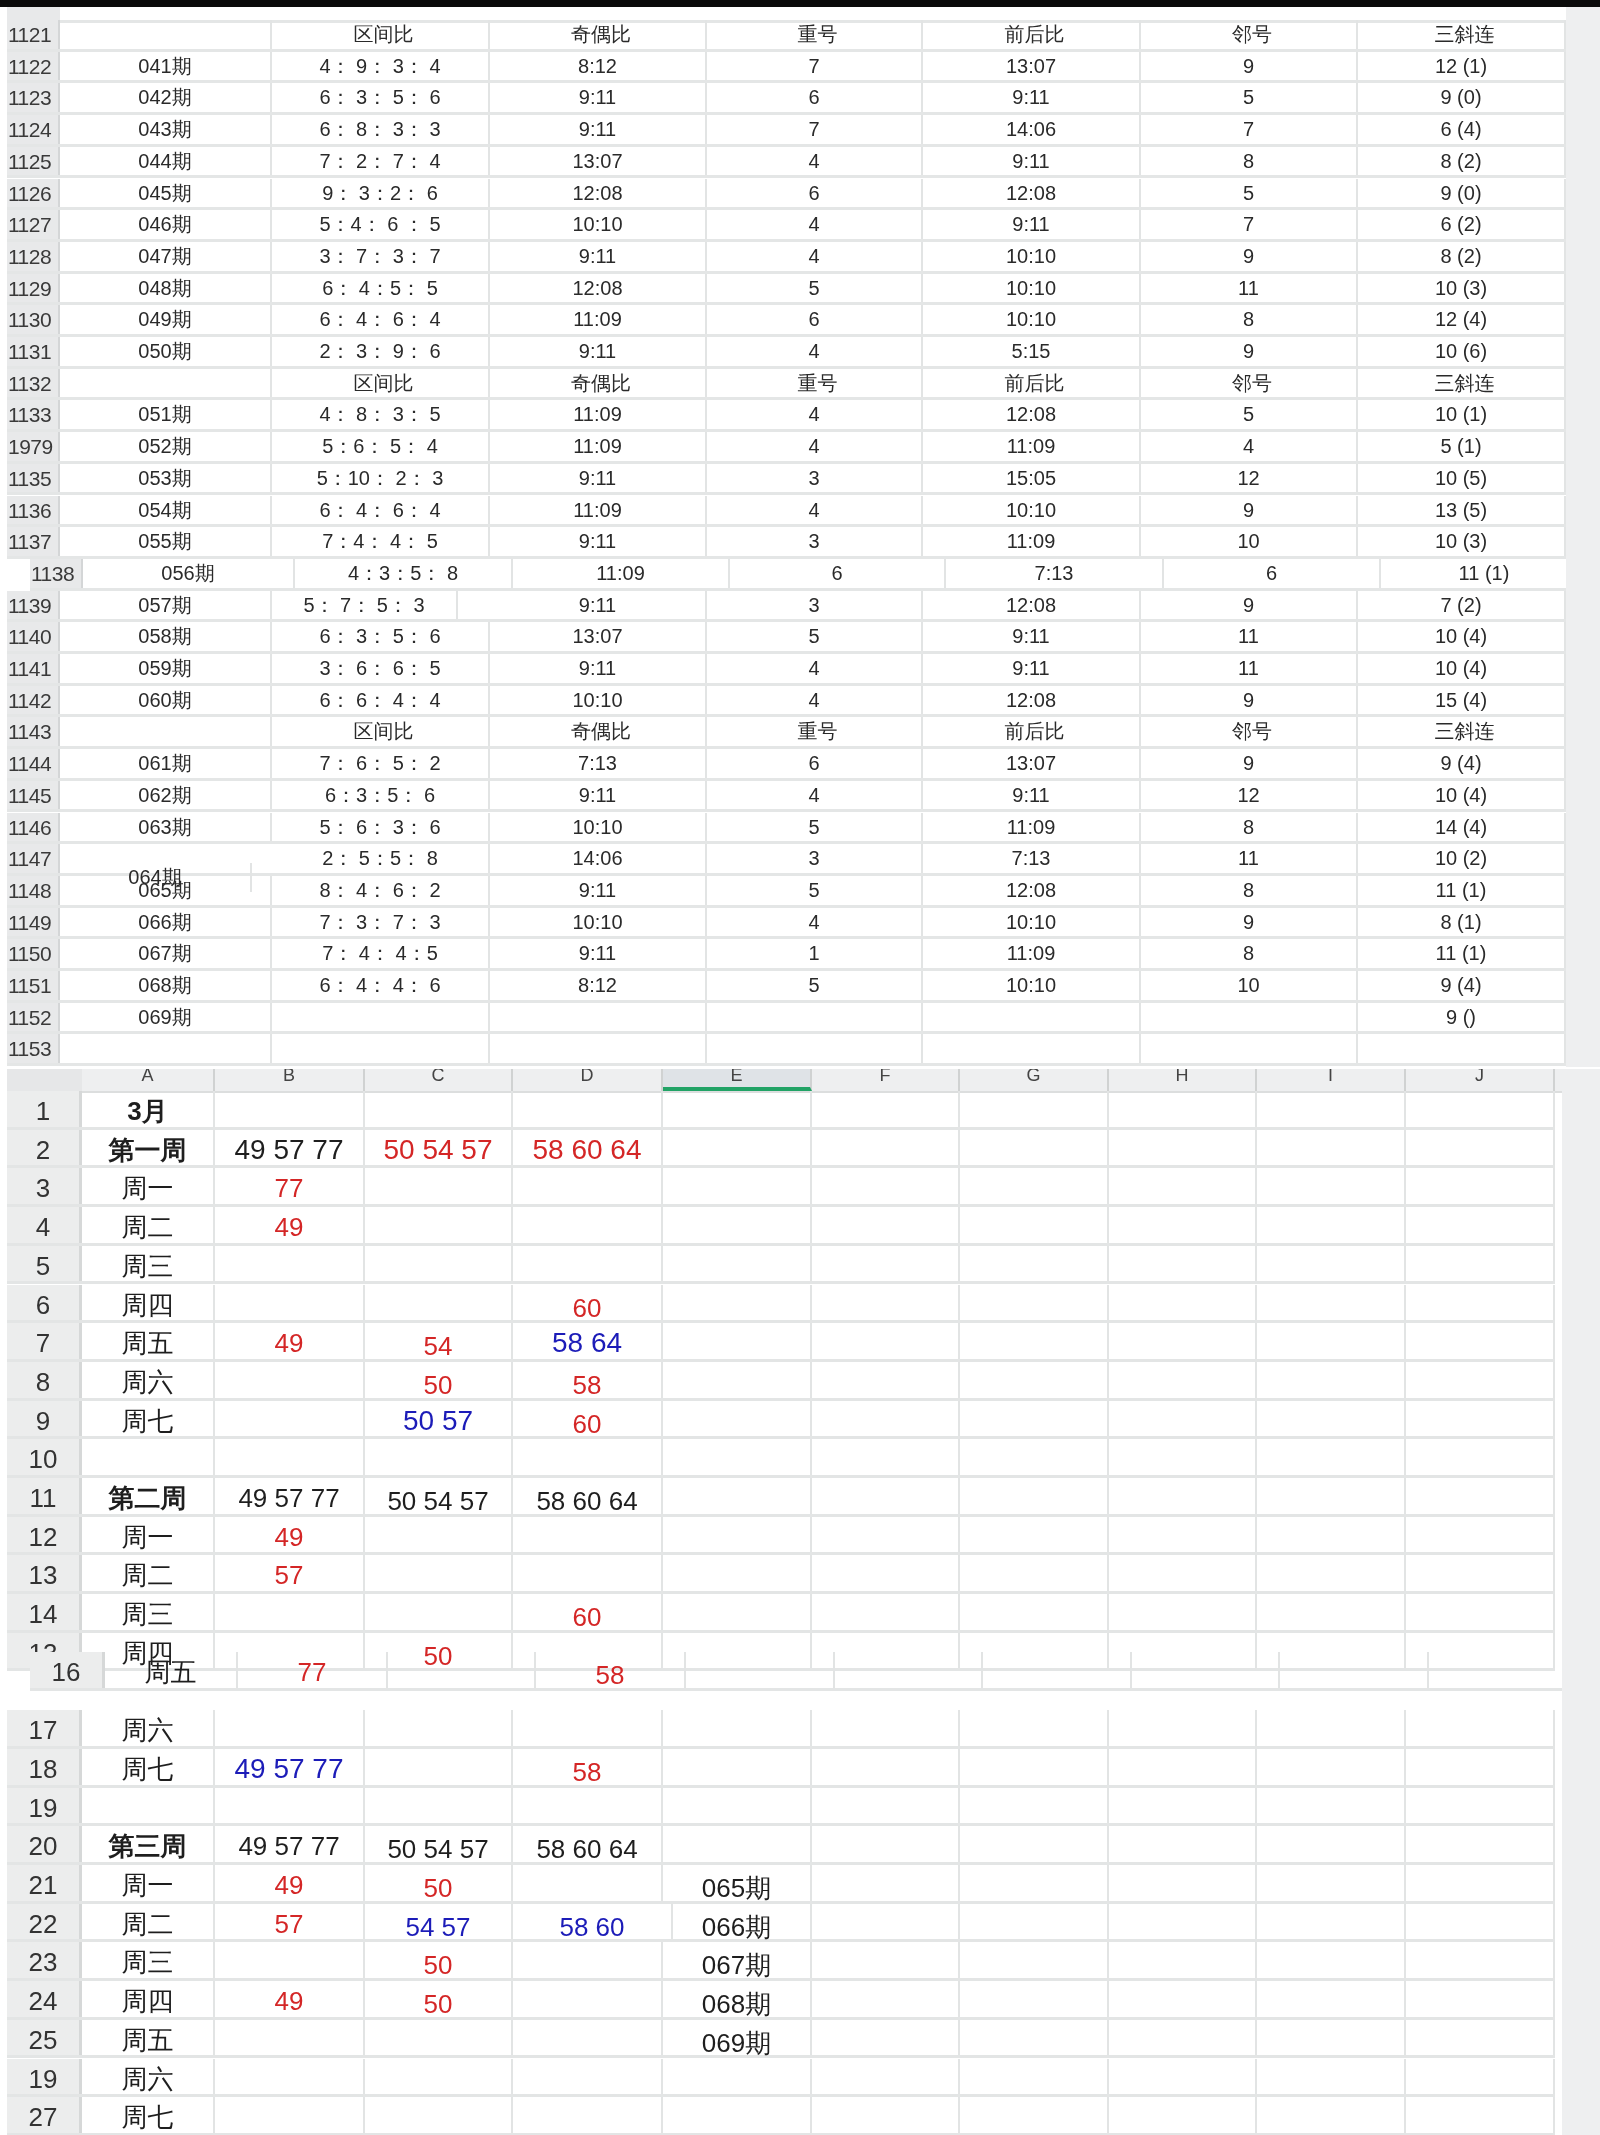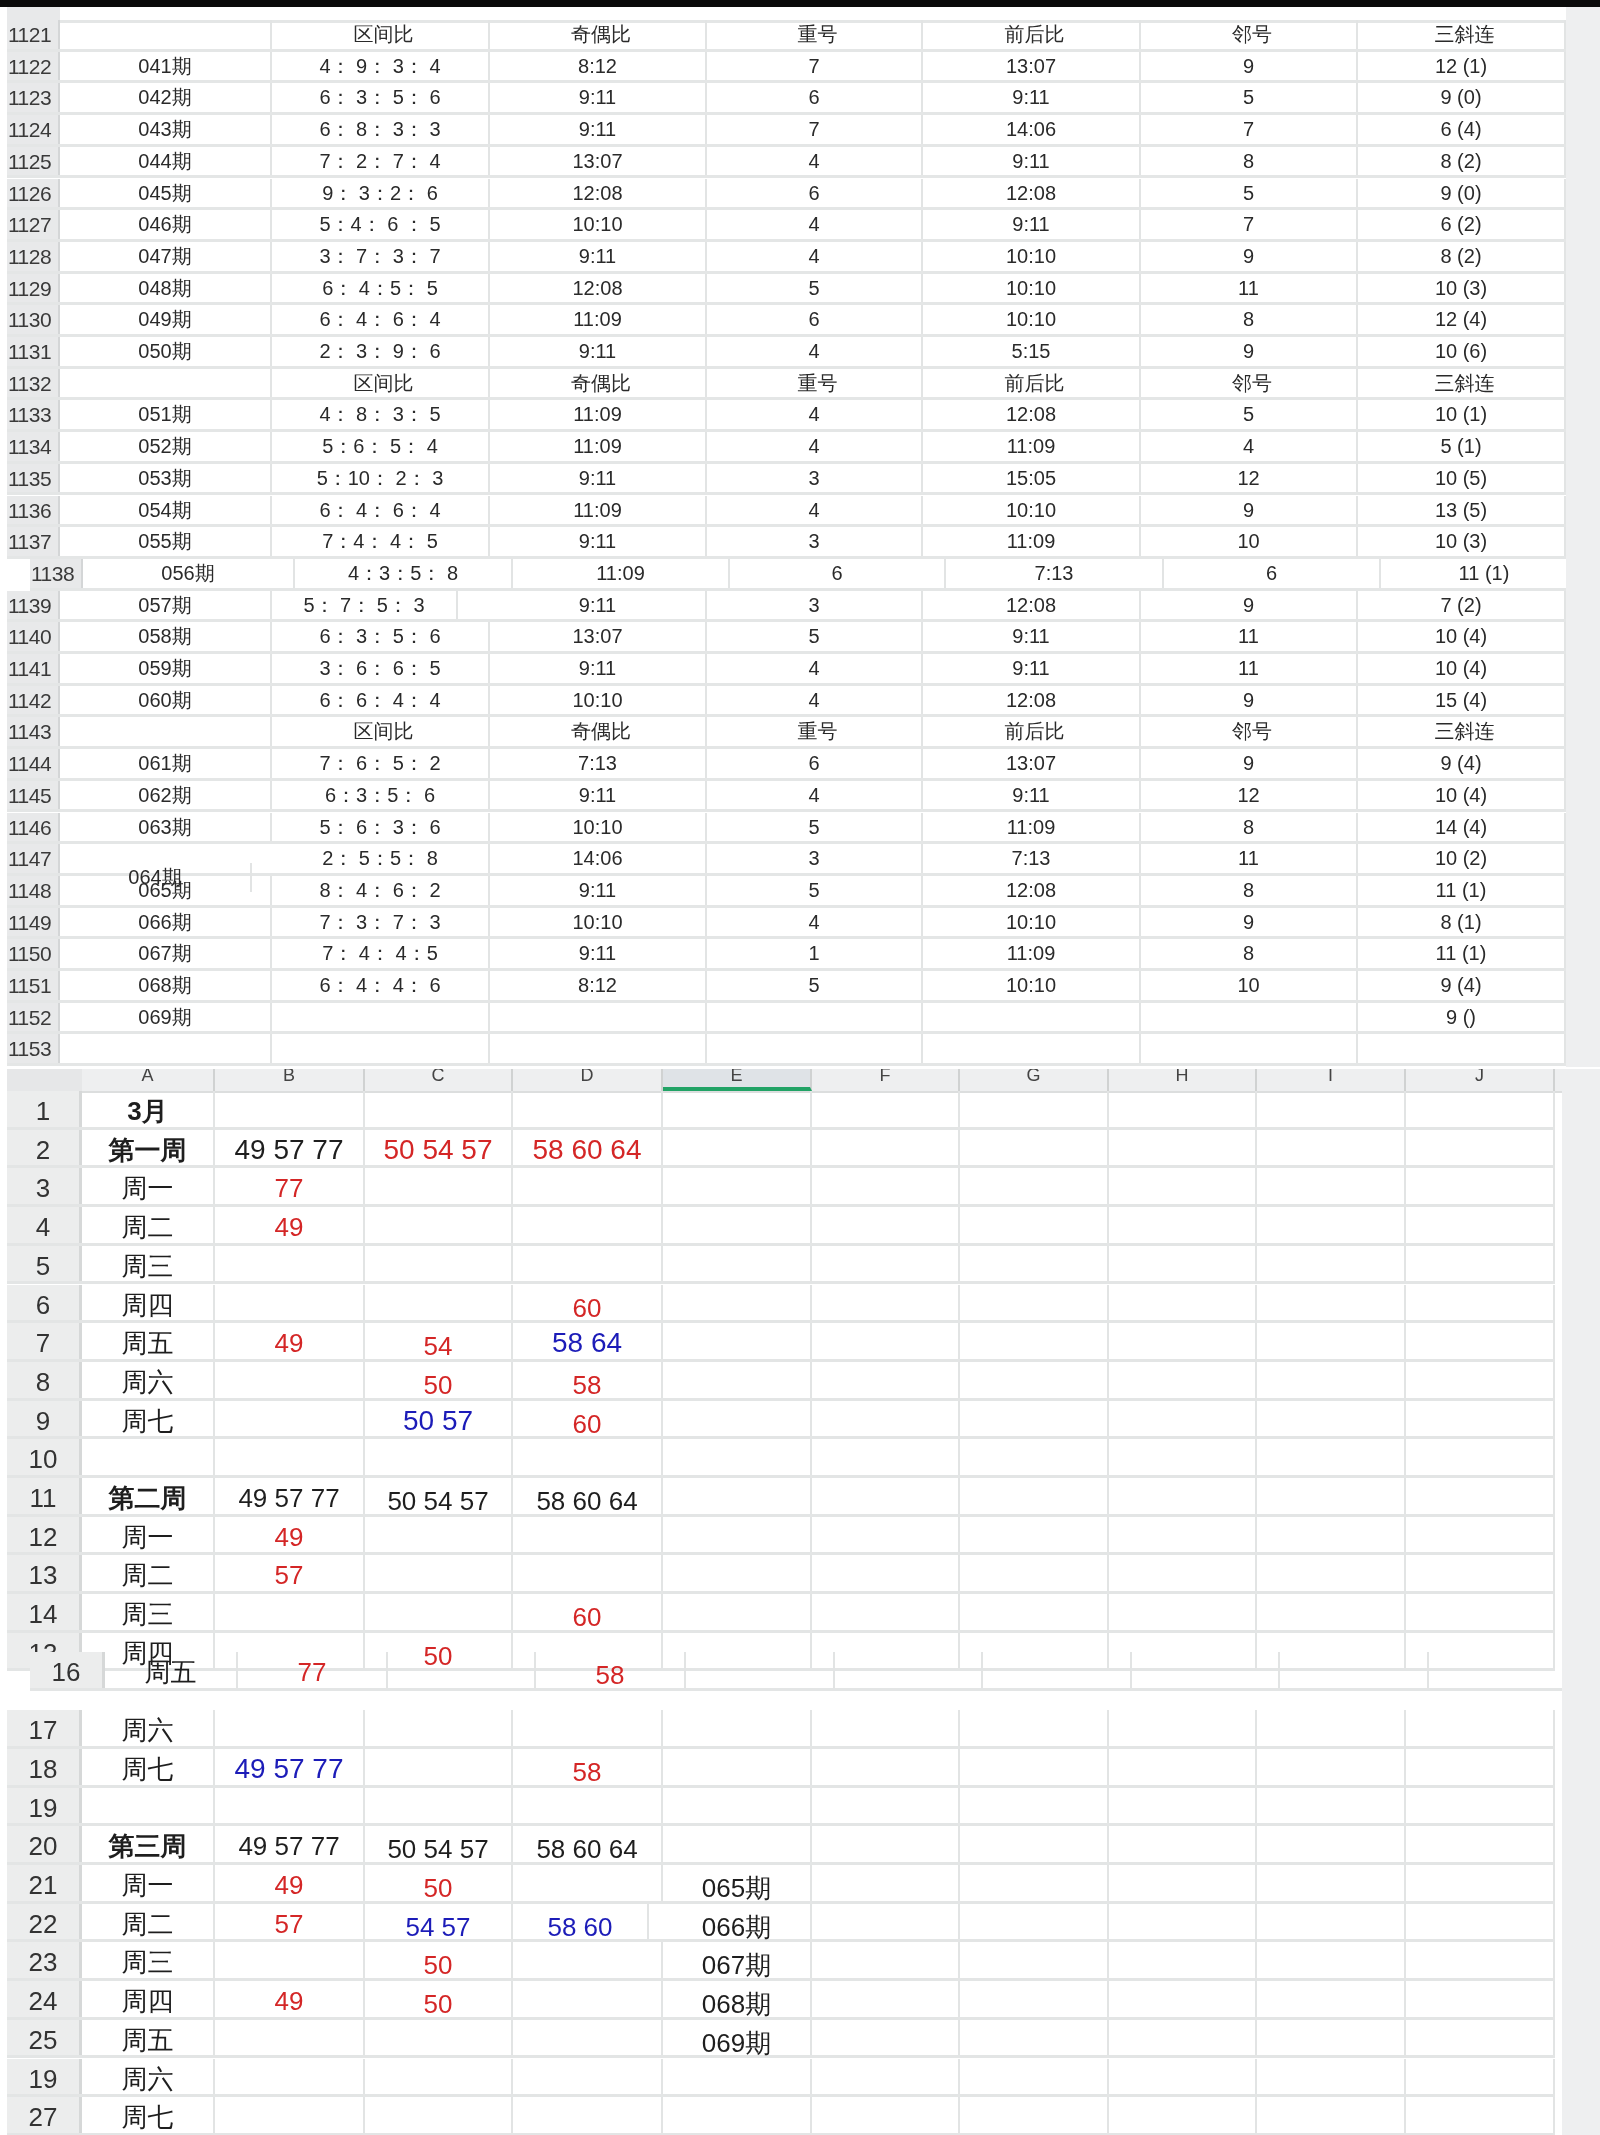--- a/index.html
+++ b/index.html
@@ -172,21 +172,21 @@
         <div class="s1-rh">1133</div>
         <div class="s1-cell" style="left: 53px; width: 212px;">051期</div>
         <div class="s1-cell" style="left: 265px; width: 218px;">4： 8： 3： 5</div>
         <div class="s1-cell" style="left: 483px; width: 217px;">11:09</div>
         <div class="s1-cell" style="left: 700px; width: 216px;">4</div>
         <div class="s1-cell" style="left: 916px; width: 218px;">12:08</div>
         <div class="s1-cell" style="left: 1134px; width: 217px;">5</div>
         <div class="s1-cell" style="left: 1351px; width: 208px;">10 (1)</div>
       </div>
       <div class="s1-row" style="top: 425.1px;">
-        <div class="s1-rh">1134</div>
+        <div class="s1-rh">1979</div>
         <div class="s1-cell" style="left: 53px; width: 212px;">052期</div>
         <div class="s1-cell" style="left: 265px; width: 218px;">5：6： 5： 4</div>
         <div class="s1-cell" style="left: 483px; width: 217px;">11:09</div>
         <div class="s1-cell" style="left: 700px; width: 216px;">4</div>
         <div class="s1-cell" style="left: 916px; width: 218px;">11:09</div>
         <div class="s1-cell" style="left: 1134px; width: 217px;">4</div>
         <div class="s1-cell" style="left: 1351px; width: 208px;">5 (1)</div>
       </div>
       <div class="s1-row" style="top: 456.8px;">
         <div class="s1-rh">1135</div>
@@ -668,21 +668,21 @@
         <div class="s2-cell" style="left: 953px; width: 149px;"></div>
         <div class="s2-cell" style="left: 1102px; width: 148px;"></div>
         <div class="s2-cell" style="left: 1250px; width: 149px;"></div>
         <div class="s2-cell" style="left: 1399px; width: 149px;"></div>
       </div>
       <div class="s2-row" style="top: 834.7px;">
         <div class="s2-rh">22</div>
         <div class="s2-cell" style="left: 75px; width: 133px;">周二</div>
         <div class="s2-cell red" style="left: 208px; width: 150px;">57</div>
         <div class="s2-cell blue low" style="left: 358px; width: 148px;">54 57</div>
-        <div class="s2-cell blue low" style="left: 506px; width: 136px;">58 60</div>
+        <div class="s2-cell blue low" style="left: 506px; width: 160px;">58 60</div>
         <div class="s2-cell low" style="left: 656px; width: 149px;">066期</div>
         <div class="s2-cell" style="left: 805px; width: 148px;"></div>
         <div class="s2-cell" style="left: 953px; width: 149px;"></div>
         <div class="s2-cell" style="left: 1102px; width: 148px;"></div>
         <div class="s2-cell" style="left: 1250px; width: 149px;"></div>
         <div class="s2-cell" style="left: 1399px; width: 149px;"></div>
       </div>
       <div class="s2-row" style="top: 873.4px;">
         <div class="s2-rh">23</div>
         <div class="s2-cell" style="left: 75px; width: 133px;">周三</div>

